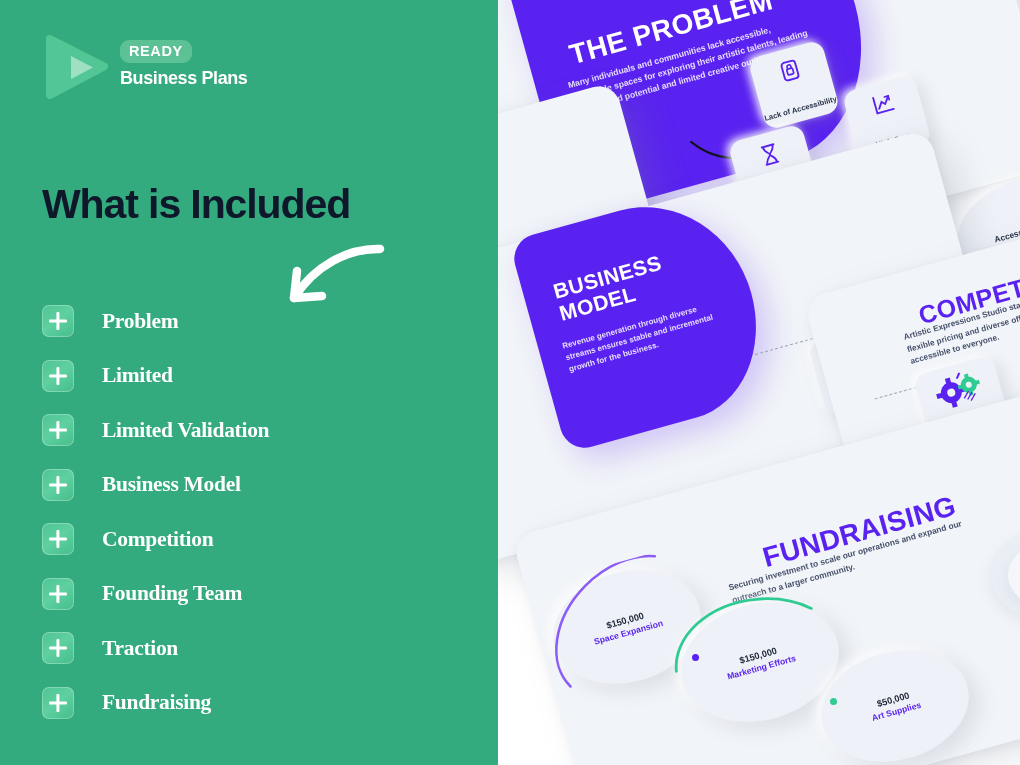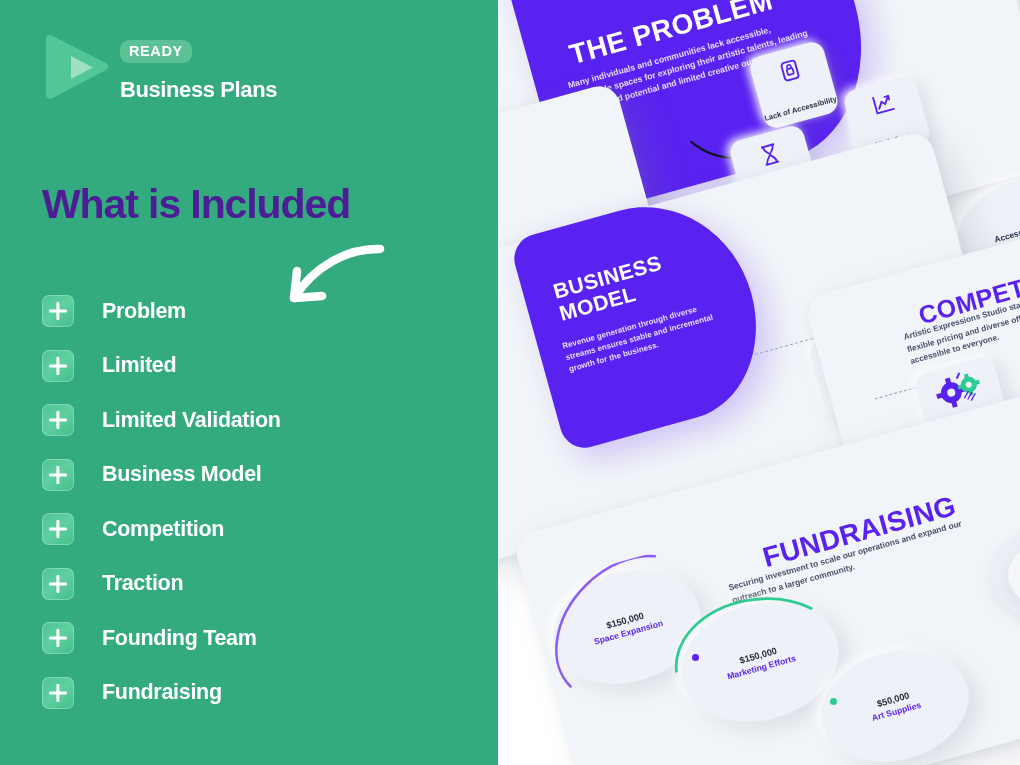--- a/index.html
+++ b/index.html
@@ -19,31 +19,31 @@
   .brand { position:absolute; left:46px; top:32px; display:flex; align-items:flex-start; }
   .logo-mark { position:relative; width:62px; height:64px; margin-top:3px; }
   .logo-mark svg { display:block; }
   .brand-text { margin-left:12px; padding-top:8px; }
   .badge {
     display:inline-block; background:#5cc296; color:#ffffff;
     font-size:14.5px; font-weight:bold; letter-spacing:.6px;
     padding:3px 9px 4px; border-radius:9px;
   }
   .brand-title {
-    color:#ffffff; font-size:22px; font-weight:bold;
-    letter-spacing:-0.4px; margin-top:14px; white-space:nowrap;
+    color:#ffffff; font-size:18px; font-weight:bold;
+    letter-spacing:-0.4px; margin-top:5px; white-space:nowrap;
   }
   .headline {
     position:absolute; left:42px; top:181px;
-    color:#4c1d95; font-size:41px; font-weight:bold; letter-spacing:-1.1px;
+    color:#0f172a; font-size:41px; font-weight:bold; letter-spacing:-1.1px;
     white-space:nowrap;
   }
   .arrow-doodle { position:absolute; left:276px; top:236px; width:110px; height:86px; }
 
-  .included-list { position:absolute; left:42px; top:284px; width:420px; }
+  .included-list { position:absolute; left:42px; top:294px; width:420px;font-family:Liberation Serif, serif; }
   .list-item { display:flex; align-items:center; height:54.5px; }
   .plus-box {
     width:32px; height:32px; border-radius:7px; flex:0 0 32px;
     background:linear-gradient(143deg,#4fc494 0%,#5fd0a0 48%,#45bd8b 100%);
     box-shadow:inset 0 0 0 1px rgba(255,255,255,0.28);
     position:relative;
   }
   .plus-box:before, .plus-box:after {
     content:""; position:absolute; background:#ffffff; border-radius:1px;
   }
@@ -310,25 +310,25 @@
       <div class="list-item">
         <span class="plus-box"></span>
         <span class="item-label">Business Model</span>
       </div>
       <div class="list-item">
         <span class="plus-box"></span>
         <span class="item-label">Competition</span>
       </div>
       <div class="list-item">
         <span class="plus-box"></span>
+        <span class="item-label">Founding Team</span>
+      </div>
+      <div class="list-item">
+        <span class="plus-box"></span>
         <span class="item-label">Traction</span>
-      </div>
-      <div class="list-item">
-        <span class="plus-box"></span>
-        <span class="item-label">Founding Team</span>
       </div>
       <div class="list-item">
         <span class="plus-box"></span>
         <span class="item-label">Fundraising</span>
       </div>
     </div>
   </div>
 
 </div>
 

